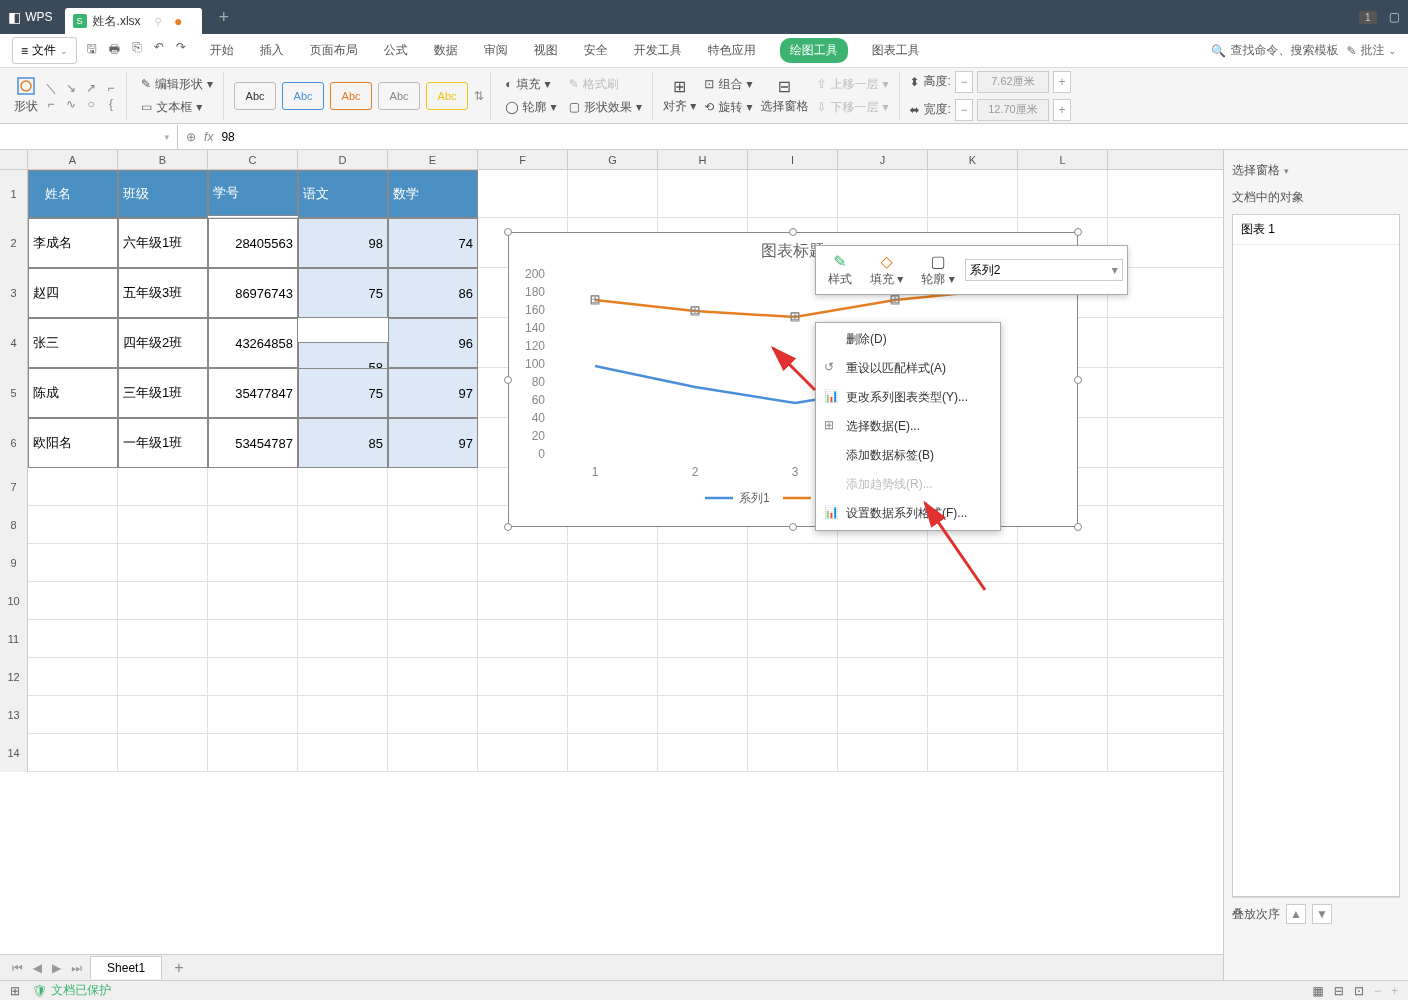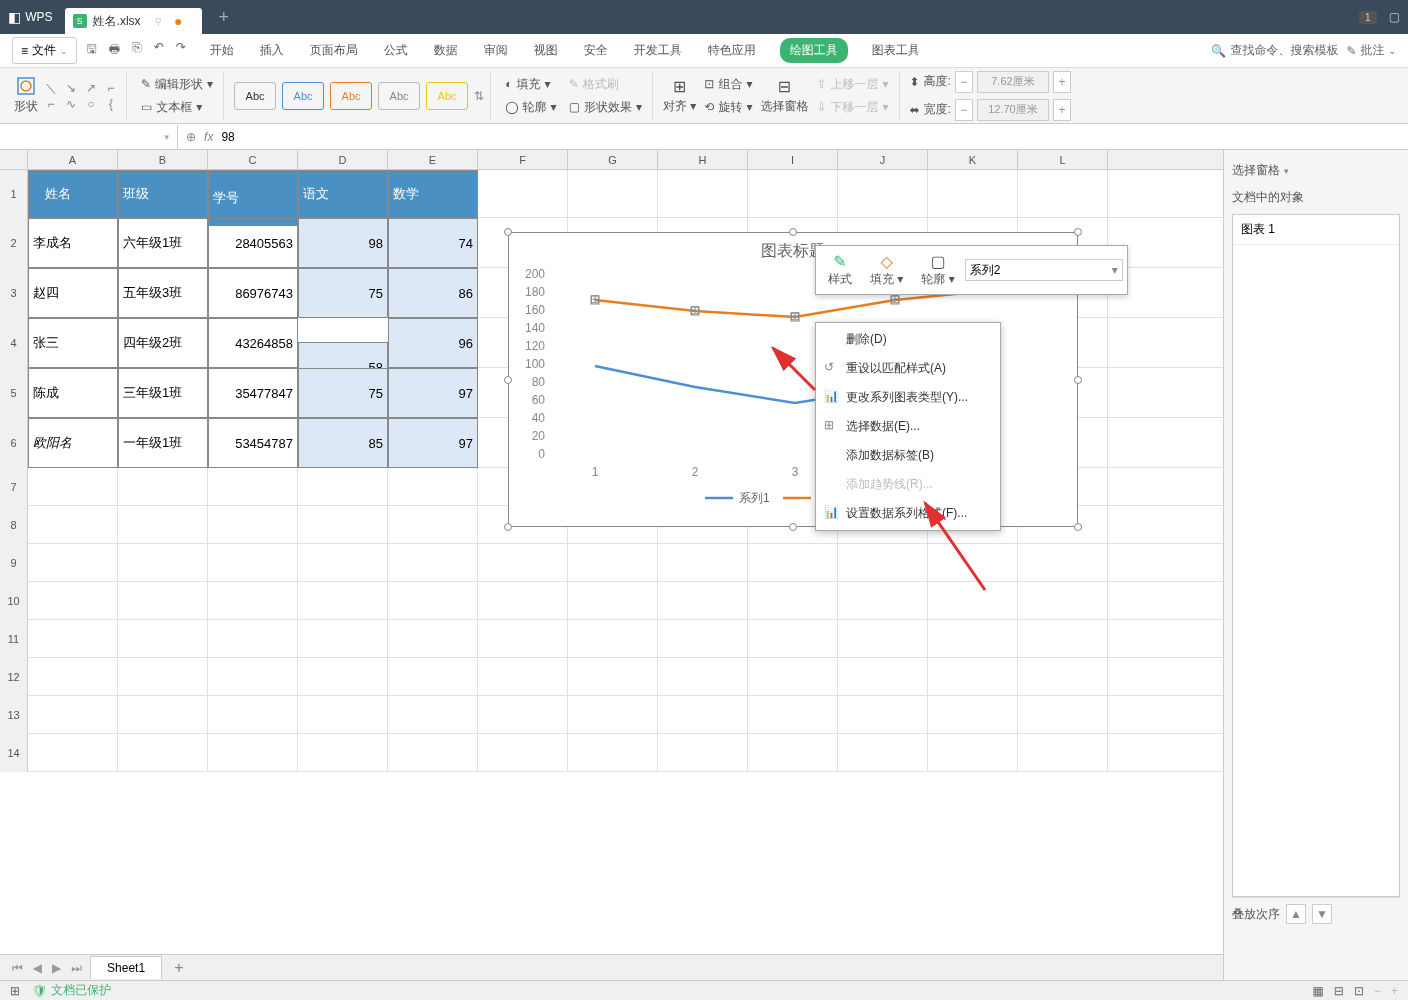--- a/index.html
+++ b/index.html
@@ -257,21 +257,21 @@
       <div class="col-h cI">I</div>
       <div class="col-h cJ">J</div>
       <div class="col-h cK">K</div>
       <div class="col-h cL">L</div>
     </div>
     <div class="grid-body" id="grid-body">
         <div class="row" style="height: 48px;">
           <div class="row-h" style="height: 48px;">1</div>
           <div class="cell" style="width: 90px; height: 48px; background: rgb(74, 144, 194); color: rgb(255, 255, 255); border: 1px solid rgb(136, 136, 136); font-size: 13px; padding-left: 16px;">姓名</div>
           <div class="cell" style="width: 90px; height: 48px; background: rgb(74, 144, 194); color: rgb(255, 255, 255); border: 1px solid rgb(136, 136, 136); font-size: 13px;">班级</div>
-          <div class="cell" style="width: 90px; height: 56px; background: rgb(74, 144, 194); color: rgb(255, 255, 255); border: 1px solid rgb(136, 136, 136); font-size: 13px;">学号</div>
+          <div class="cell" style="width: 90px; height: 46px; background: rgb(74, 144, 194); color: rgb(255, 255, 255); border: 1px solid rgb(136, 136, 136); font-size: 13px;">学号</div>
           <div class="cell" style="width: 90px; height: 48px; background: rgb(74, 144, 194); color: rgb(255, 255, 255); border: 1px solid rgb(136, 136, 136); font-size: 13px;">语文</div>
           <div class="cell" style="width: 90px; height: 48px; background: rgb(74, 144, 194); color: rgb(255, 255, 255); border: 1px solid rgb(136, 136, 136); font-size: 13px;">数学</div>
           <div class="cell" style="width: 90px; height: 48px;"></div>
           <div class="cell" style="width: 90px; height: 48px;"></div>
           <div class="cell" style="width: 90px; height: 48px;"></div>
           <div class="cell" style="width: 90px; height: 48px;"></div>
           <div class="cell" style="width: 90px; height: 48px;"></div>
           <div class="cell" style="width: 90px; height: 48px;"></div>
           <div class="cell" style="width: 90px; height: 48px;"></div>
         </div>
@@ -330,21 +330,21 @@
           <div class="cell" style="width: 90px; height: 50px;"></div>
           <div class="cell" style="width: 90px; height: 50px;"></div>
           <div class="cell" style="width: 90px; height: 50px;"></div>
           <div class="cell" style="width: 90px; height: 50px;"></div>
           <div class="cell" style="width: 90px; height: 50px;"></div>
           <div class="cell" style="width: 90px; height: 50px;"></div>
           <div class="cell" style="width: 90px; height: 50px;"></div>
         </div>
         <div class="row" style="height: 50px;">
           <div class="row-h" style="height: 50px;">6</div>
-          <div class="cell" style="width: 90px; height: 50px; border: 1px solid rgb(136, 136, 136); font-size: 13px; font-style: italic;">欧阳名</div>
+          <div class="cell" style="width: 90px; height: 50px; border: 1px solid rgb(136, 136, 136); font-size: 13px;">欧阳名</div>
           <div class="cell" style="width: 90px; height: 50px; border: 1px solid rgb(136, 136, 136); font-size: 13px;">一年级1班</div>
           <div class="cell" style="width: 90px; height: 50px; border: 1px solid rgb(136, 136, 136); font-size: 13px; justify-content: flex-end;">53454787</div>
           <div class="cell" style="width: 90px; height: 50px; border: 1px solid rgb(136, 136, 136); font-size: 13px; justify-content: flex-end; background: rgb(220, 232, 245);">85</div>
           <div class="cell" style="width: 90px; height: 50px; border: 1px solid rgb(136, 136, 136); font-size: 13px; justify-content: flex-end; background: rgb(220, 232, 245);">97</div>
           <div class="cell" style="width: 90px; height: 50px;"></div>
           <div class="cell" style="width: 90px; height: 50px;"></div>
           <div class="cell" style="width: 90px; height: 50px;"></div>
           <div class="cell" style="width: 90px; height: 50px;"></div>
           <div class="cell" style="width: 90px; height: 50px;"></div>
           <div class="cell" style="width: 90px; height: 50px;"></div>

